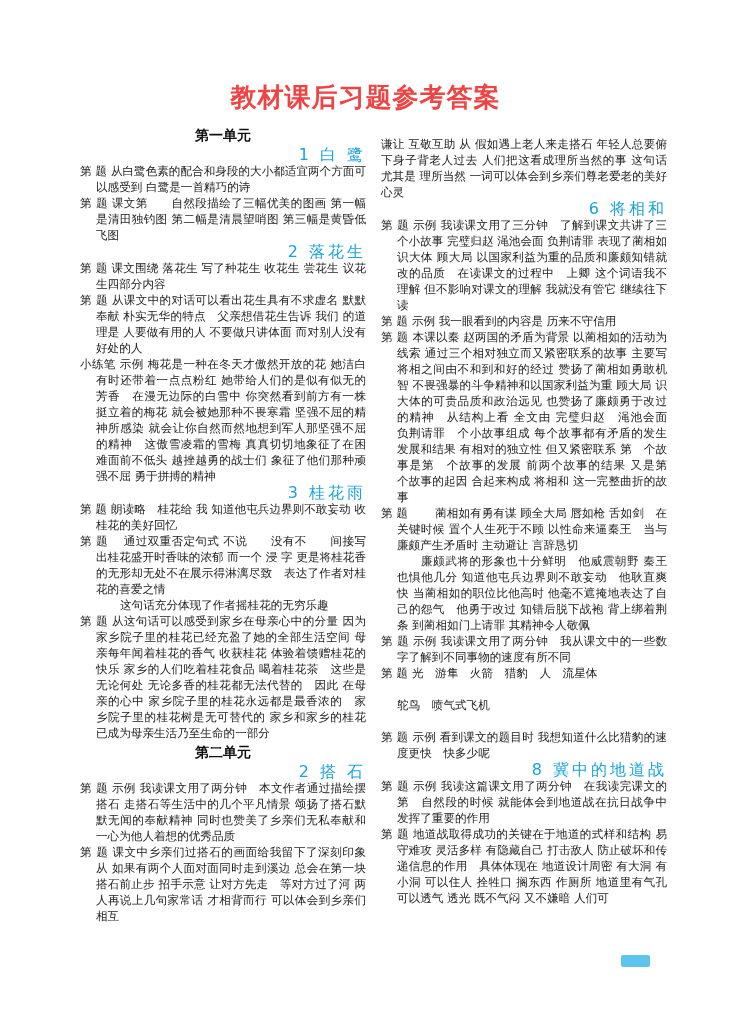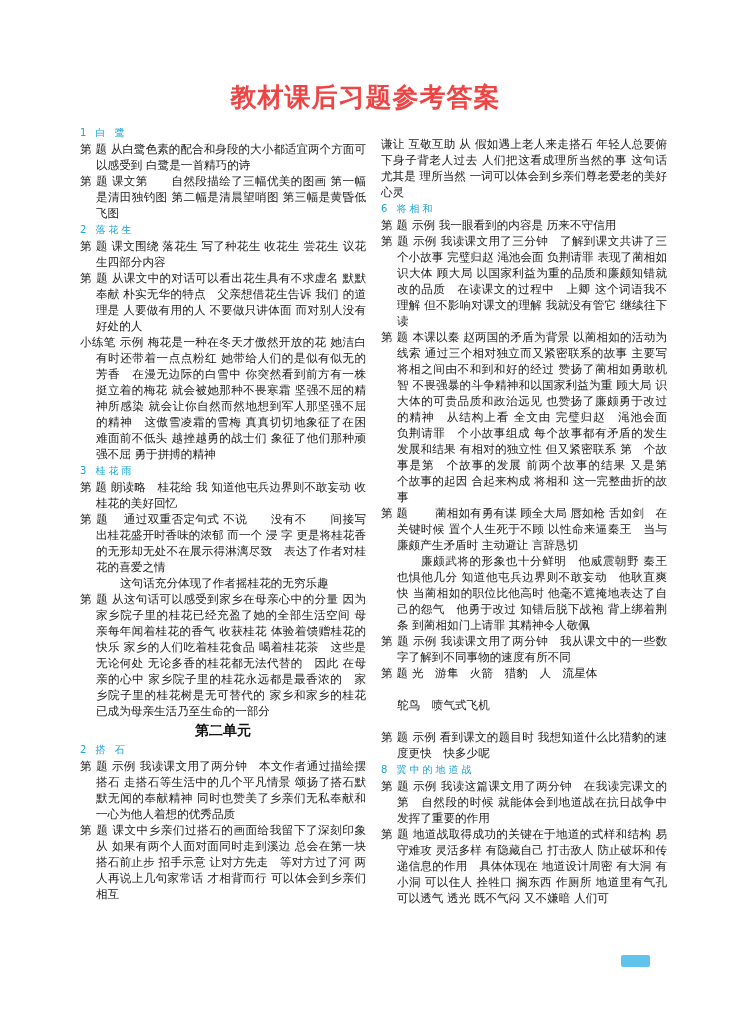--- a/index.html
+++ b/index.html
@@ -5,35 +5,36 @@
   html, body { margin: 0; padding: 0; background: #ffffff; }
   body { width: 731px; height: 1024px; position: relative; overflow: hidden;
          font-family: "DejaVu Serif", "Liberation Serif", serif; color: #222; }
   .title { position: absolute; top: 80px; left: 0; width: 731px; text-align: center;
            font-family: "DejaVu Sans", "Liberation Sans", sans-serif; font-weight: bold;
            font-size: 26px; letter-spacing: 1px; color: #ef4444; }
   .col { position: absolute; top: 124px; width: 286px; font-size: 11.6px; line-height: 16px; }
   .col.left { left: 80px; }
   .col.right { left: 381px; top: 136px; }
   .unit { text-align: center; font-weight: bold; font-size: 14px; line-height: 20px; margin: 1px 0 1px 0; color: #111; }
-  .lesson { text-align: left; color: #1aa3d9; font-family: "DejaVu Sans", "Liberation Sans", sans-serif;
-            font-size: 10px; line-height: 17px; letter-spacing: 3px; }
+  .lesson { text-align: right; color: #1aa3d9; font-family: "DejaVu Sans", "Liberation Sans", sans-serif;
+            font-size: 16px; line-height: 17px; letter-spacing: 3px; }
   .item { padding-left: 16px; text-indent: -16px; text-align: justify; }
   .item .lab { margin-right: 4px; }
   .para { padding-left: 16px; text-indent: 24px; text-align: justify; }
   .gap { height: 16px; }
   .page-tab { position: absolute; left: 621px; top: 955px; width: 29px; height: 12px;
               background: #5fc3ee; border-radius: 2px; }
 </style>
 </head>
 <body>
 
 <div class="title">教材课后习题参考答案</div>
 
 <div class="col left">
+  <div class="unit">第一单元</div>
   <div class="lesson">1 白 鹭</div>
   <div class="item"><span class="lab">第 题</span><span>从白鹭色素的配合和身段的大小都适宜两个方面可以感受到 白鹭是一首精巧的诗</span></div>
   <div class="item"><span class="lab">第 题</span><span>课文第　　自然段描绘了三幅优美的图画 第一幅是清田独钓图 第二幅是清晨望哨图 第三幅是黄昏低飞图</span></div>
 
   <div class="lesson">2 落花生</div>
   <div class="item"><span class="lab">第 题</span><span>课文围绕 落花生 写了种花生 收花生 尝花生 议花生四部分内容</span></div>
   <div class="item"><span class="lab">第 题</span><span>从课文中的对话可以看出花生具有不求虚名 默默奉献 朴实无华的特点　父亲想借花生告诉 我们 的道理是 人要做有用的人 不要做只讲体面 而对别人没有好处的人</span></div>
   <div class="item"><span class="lab">小练笔</span><span>示例 梅花是一种在冬天才傲然开放的花 她洁白 有时还带着一点点粉红 她带给人们的是似有似无的芳香　在漫无边际的白雪中 你突然看到前方有一株挺立着的梅花 就会被她那种不畏寒霜 坚强不屈的精神所感染 就会让你自然而然地想到军人那坚强不屈的精神　这傲雪凌霜的雪梅 真真切切地象征了在困难面前不低头 越挫越勇的战士们 象征了他们那种顽强不屈 勇于拼搏的精神</span></div>
 
   <div class="lesson">3 桂花雨</div>
@@ -45,22 +46,22 @@
   <div class="unit">第二单元</div>
   <div class="lesson">2 搭 石</div>
   <div class="item"><span class="lab">第 题</span><span>示例 我读课文用了两分钟　本文作者通过描绘摆搭石 走搭石等生活中的几个平凡情景 颂扬了搭石默默无闻的奉献精神 同时也赞美了乡亲们无私奉献和一心为他人着想的优秀品质</span></div>
   <div class="item"><span class="lab">第 题</span><span>课文中乡亲们过搭石的画面给我留下了深刻印象　从 如果有两个人面对面同时走到溪边 总会在第一块搭石前止步 招手示意 让对方先走　等对方过了河 两人再说上几句家常话 才相背而行 可以体会到乡亲们相互</span></div>
 </div>
 
 <div class="col right">
   <div style="text-align:justify">谦让 互敬互助 从 假如遇上老人来走搭石 年轻人总要俯下身子背老人过去 人们把这看成理所当然的事 这句话 尤其是 理所当然 一词可以体会到乡亲们尊老爱老的美好心灵</div>
 
   <div class="lesson">6 将相和</div>
+  <div class="item"><span class="lab">第 题</span><span>示例 我读课文用了三分钟　了解到课文共讲了三个小故事 完璧归赵 渑池会面 负荆请罪 表现了蔺相如识大体 顾大局 以国家利益为重的品质和廉颇知错就改的品质　在读课文的过程中　上卿 这个词语我不理解 但不影响对课文的理解 我就没有管它 继续往下读</span></div>
   <div class="item"><span class="lab">第 题</span><span>示例 我一眼看到的内容是 历来不守信用</span></div>
-  <div class="item"><span class="lab">第 题</span><span>示例 我读课文用了三分钟　了解到课文共讲了三个小故事 完璧归赵 渑池会面 负荆请罪 表现了蔺相如识大体 顾大局 以国家利益为重的品质和廉颇知错就改的品质　在读课文的过程中　上卿 这个词语我不理解 但不影响对课文的理解 我就没有管它 继续往下读</span></div>
   <div class="item"><span class="lab">第 题</span><span>本课以秦 赵两国的矛盾为背景 以蔺相如的活动为线索 通过三个相对独立而又紧密联系的故事 主要写将相之间由不和到和好的经过 赞扬了蔺相如勇敢机智 不畏强暴的斗争精神和以国家利益为重 顾大局 识大体的可贵品质和政治远见 也赞扬了廉颇勇于改过的精神　从结构上看 全文由 完璧归赵　渑池会面　负荆请罪　个小故事组成 每个故事都有矛盾的发生 发展和结果 有相对的独立性 但又紧密联系 第　个故事是第　个故事的发展 前两个故事的结果 又是第　个故事的起因 合起来构成 将相和 这一完整曲折的故事</span></div>
   <div class="item"><span class="lab">第 题</span><span>　　蔺相如有勇有谋 顾全大局 唇如枪 舌如剑　在关键时候 置个人生死于不顾 以性命来逼秦王　当与廉颇产生矛盾时 主动避让 言辞恳切</span></div>
   <div class="para">廉颇武将的形象也十分鲜明　他威震朝野 秦王也惧他几分 知道他屯兵边界则不敢妄动　他耿直爽快 当蔺相如的职位比他高时 他毫不遮掩地表达了自己的怨气　他勇于改过 知错后脱下战袍 背上绑着荆条 到蔺相如门上请罪 其精神令人敬佩</div>
 
   <div class="item"><span class="lab">第 题</span><span>示例 我读课文用了两分钟　我从课文中的一些数字了解到不同事物的速度有所不同</span></div>
   <div class="item"><span class="lab">第 题</span><span>光　游隼　火箭　猎豹　人　流星体</span></div>
   <div class="gap"></div>
   <div style="padding-left:16px">鸵鸟　喷气式飞机</div>
   <div class="gap"></div>
   <div class="item"><span class="lab">第 题</span><span>示例 看到课文的题目时 我想知道什么比猎豹的速度更快　快多少呢</span></div>

